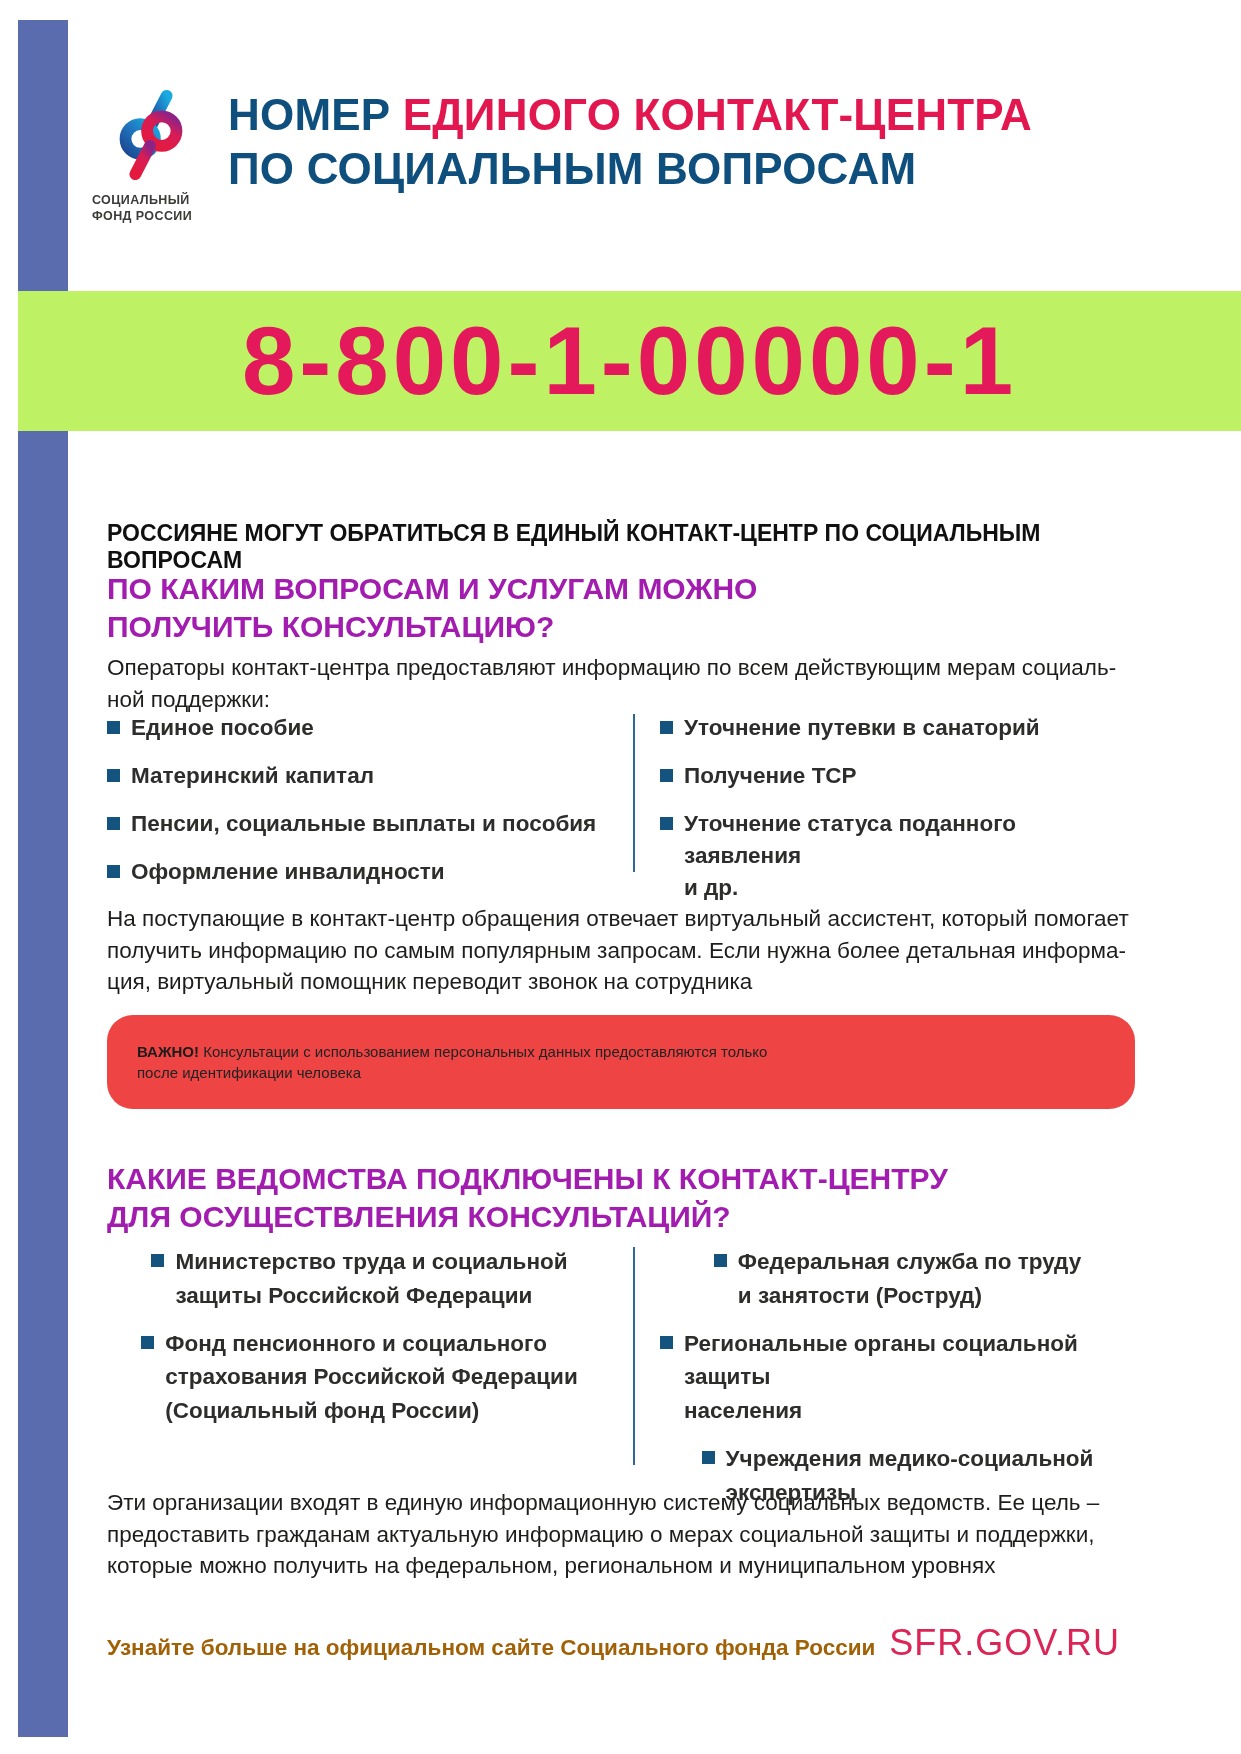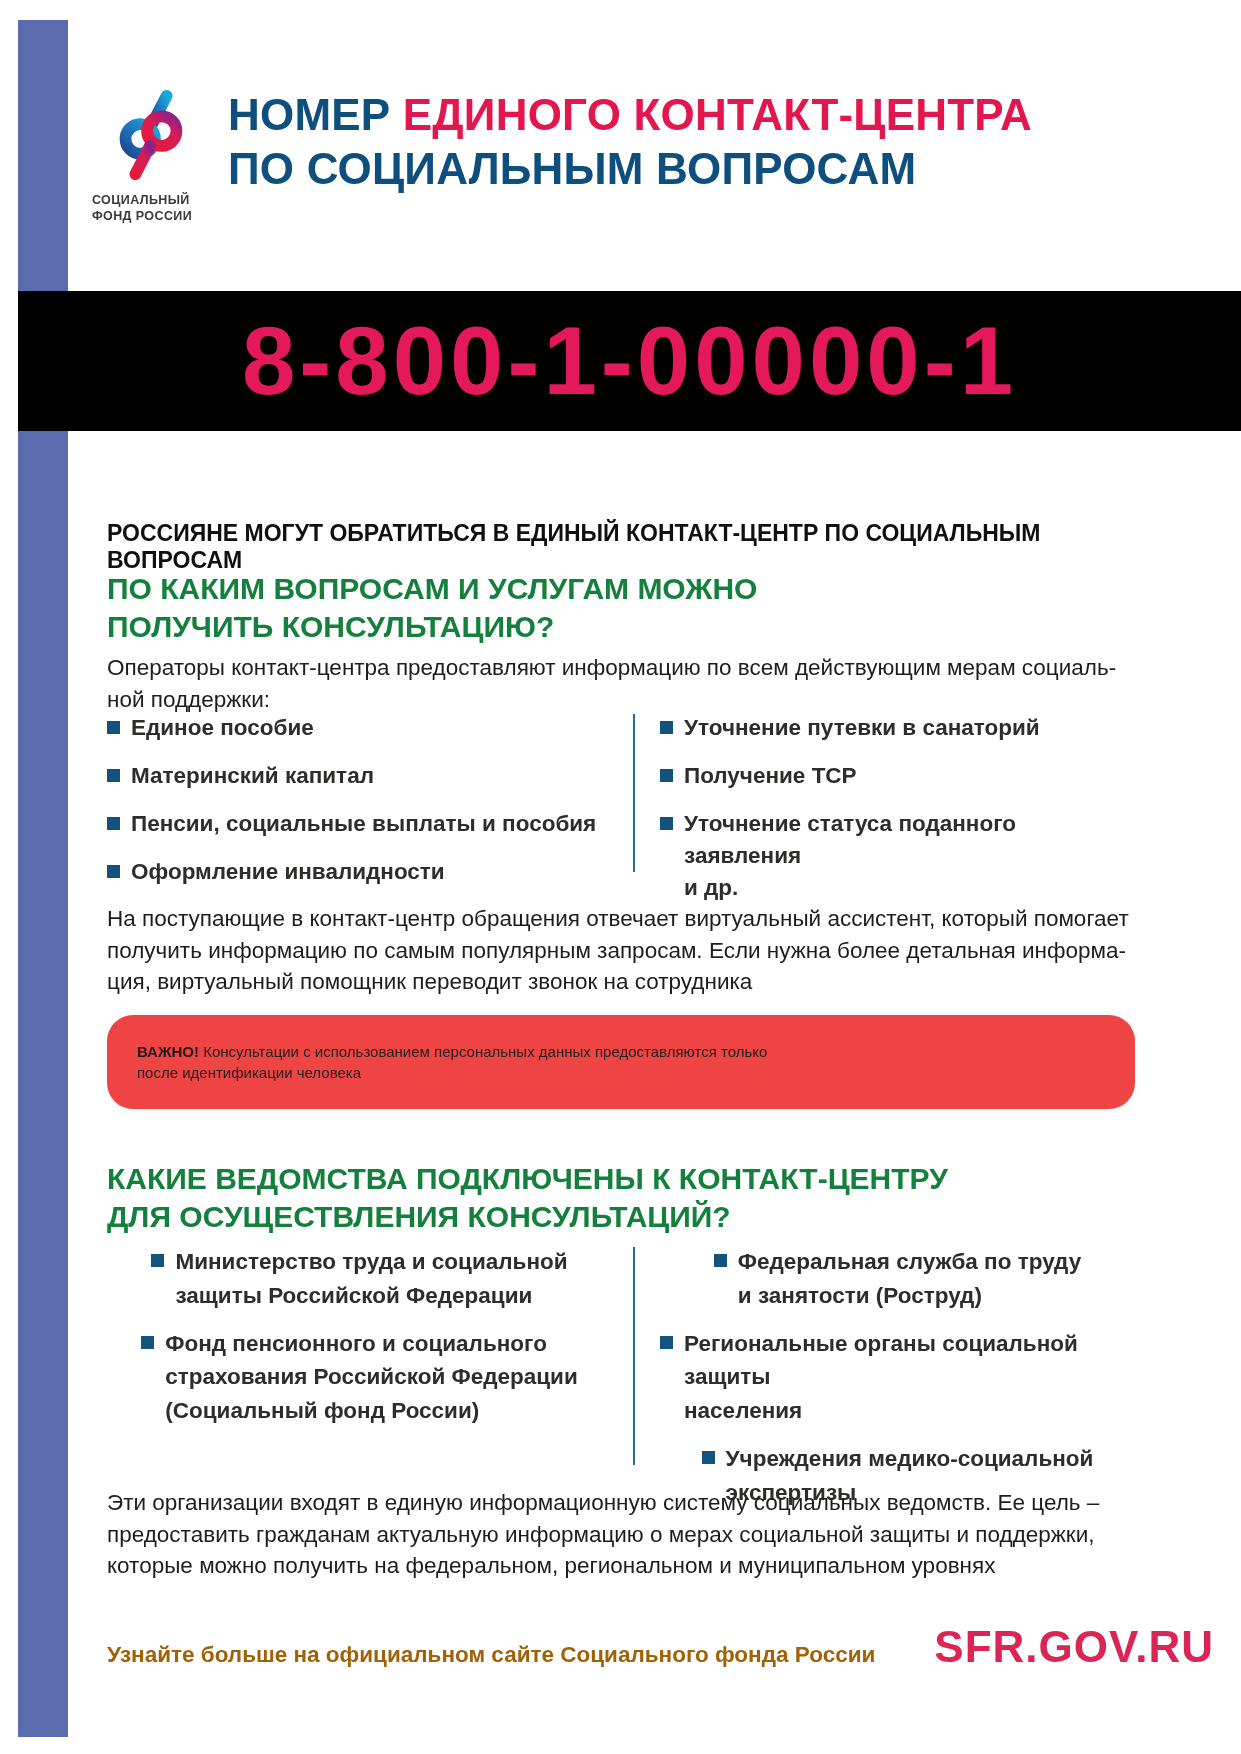--- a/index.html
+++ b/index.html
@@ -18,21 +18,21 @@
     left: 18px; top: 20px;
     width: 50px; height: 1717px;
     background: #5b6cae;
     z-index: 1;
   }
   
   .phone-banner {
     position: absolute;
     left: 18px; top: 291px;
     width: 1223px; height: 140px;
-    background: #000000;
+    background: #bef264;
     z-index: 2;
     display: flex; align-items: center; justify-content: center;
   }
   .phone-number {
     font-size: 96px;
     font-weight: 700;
     color: #e4195c;
     letter-spacing: 4px;
     white-space: nowrap;
   }
@@ -71,21 +71,21 @@
   .blk { position: absolute; left: 107px; width: 1028px; z-index: 3; }
   .intro-heading {
     top: 520px;
     font-size: 23px;
     font-weight: 700;
     color: #101010;
   }
   .section-heading {
     font-size: 30px;
     font-weight: 700;
-    color: #15803d;
+    color: #a21caf;
     line-height: 1.28;
     white-space: pre-line;
   }
   .s1 { top: 570px; }
   .s2 { top: 1160px; }
   .para {
     font-size: 22.5px;
     line-height: 1.4;
     color: #1d1d1b;
     white-space: pre-line;
@@ -142,26 +142,25 @@
     align-items: baseline;
     gap: 14px;
     white-space: nowrap;
   }
   .footer-text {
     font-size: 22.5px;
     font-weight: 700;
     color: #a16207;
   }
   .footer-site {
-    font-size: 44px;
-    font-weight: 700;
+    font-size: 36px;
+    font-weight: 400;
     color: #db2556;
     letter-spacing: 1px;
     text-decoration: none;
-    margin-left: 45px;
   }
 </style>
 </head>
 <body>
 
 <div class="page">
 
   <div class="blue-band"></div>
 
   <div class="logo-block">

